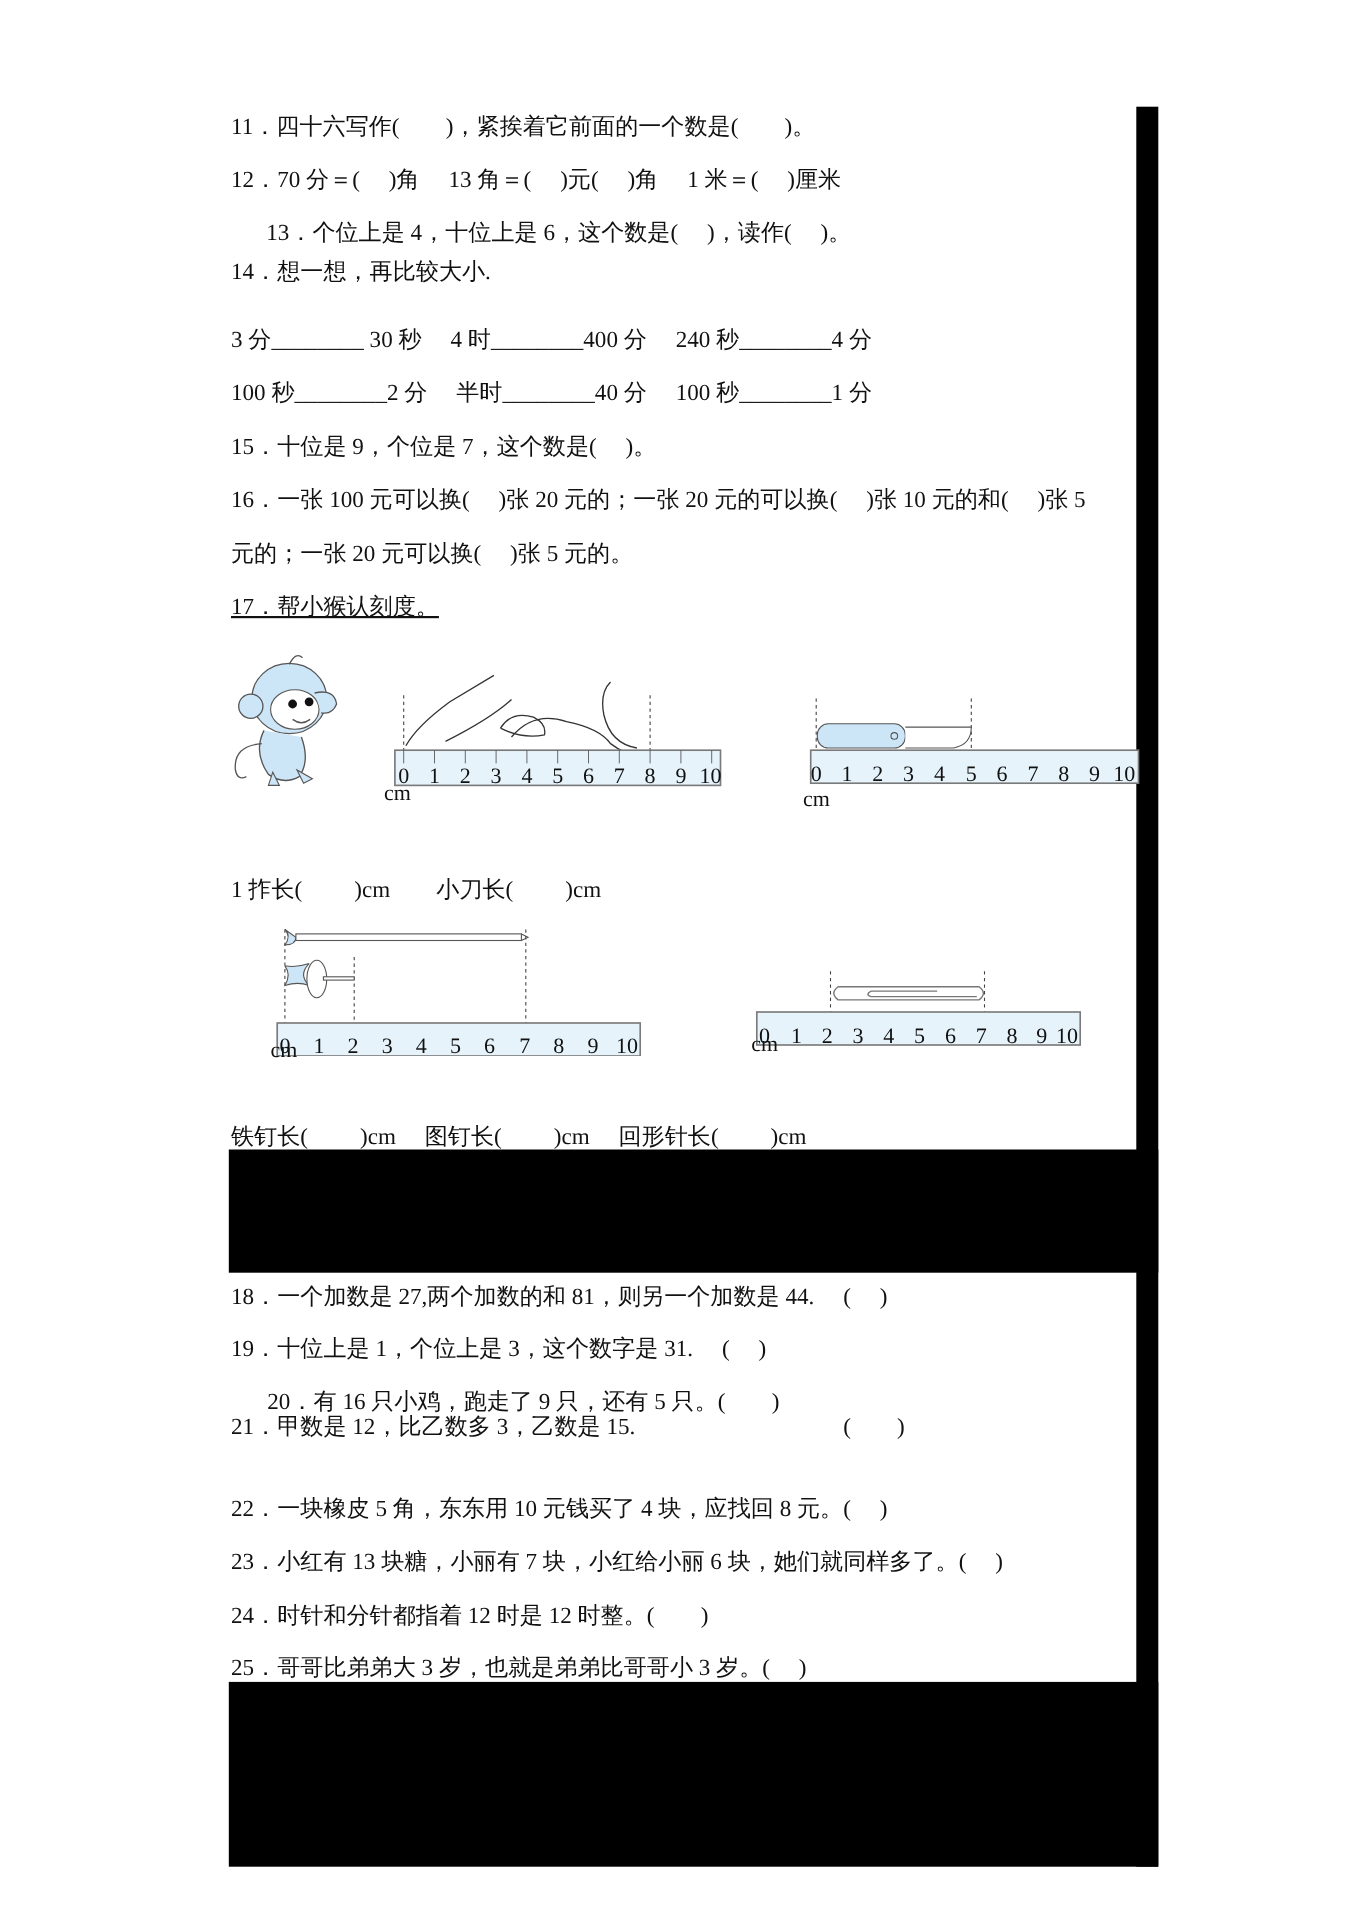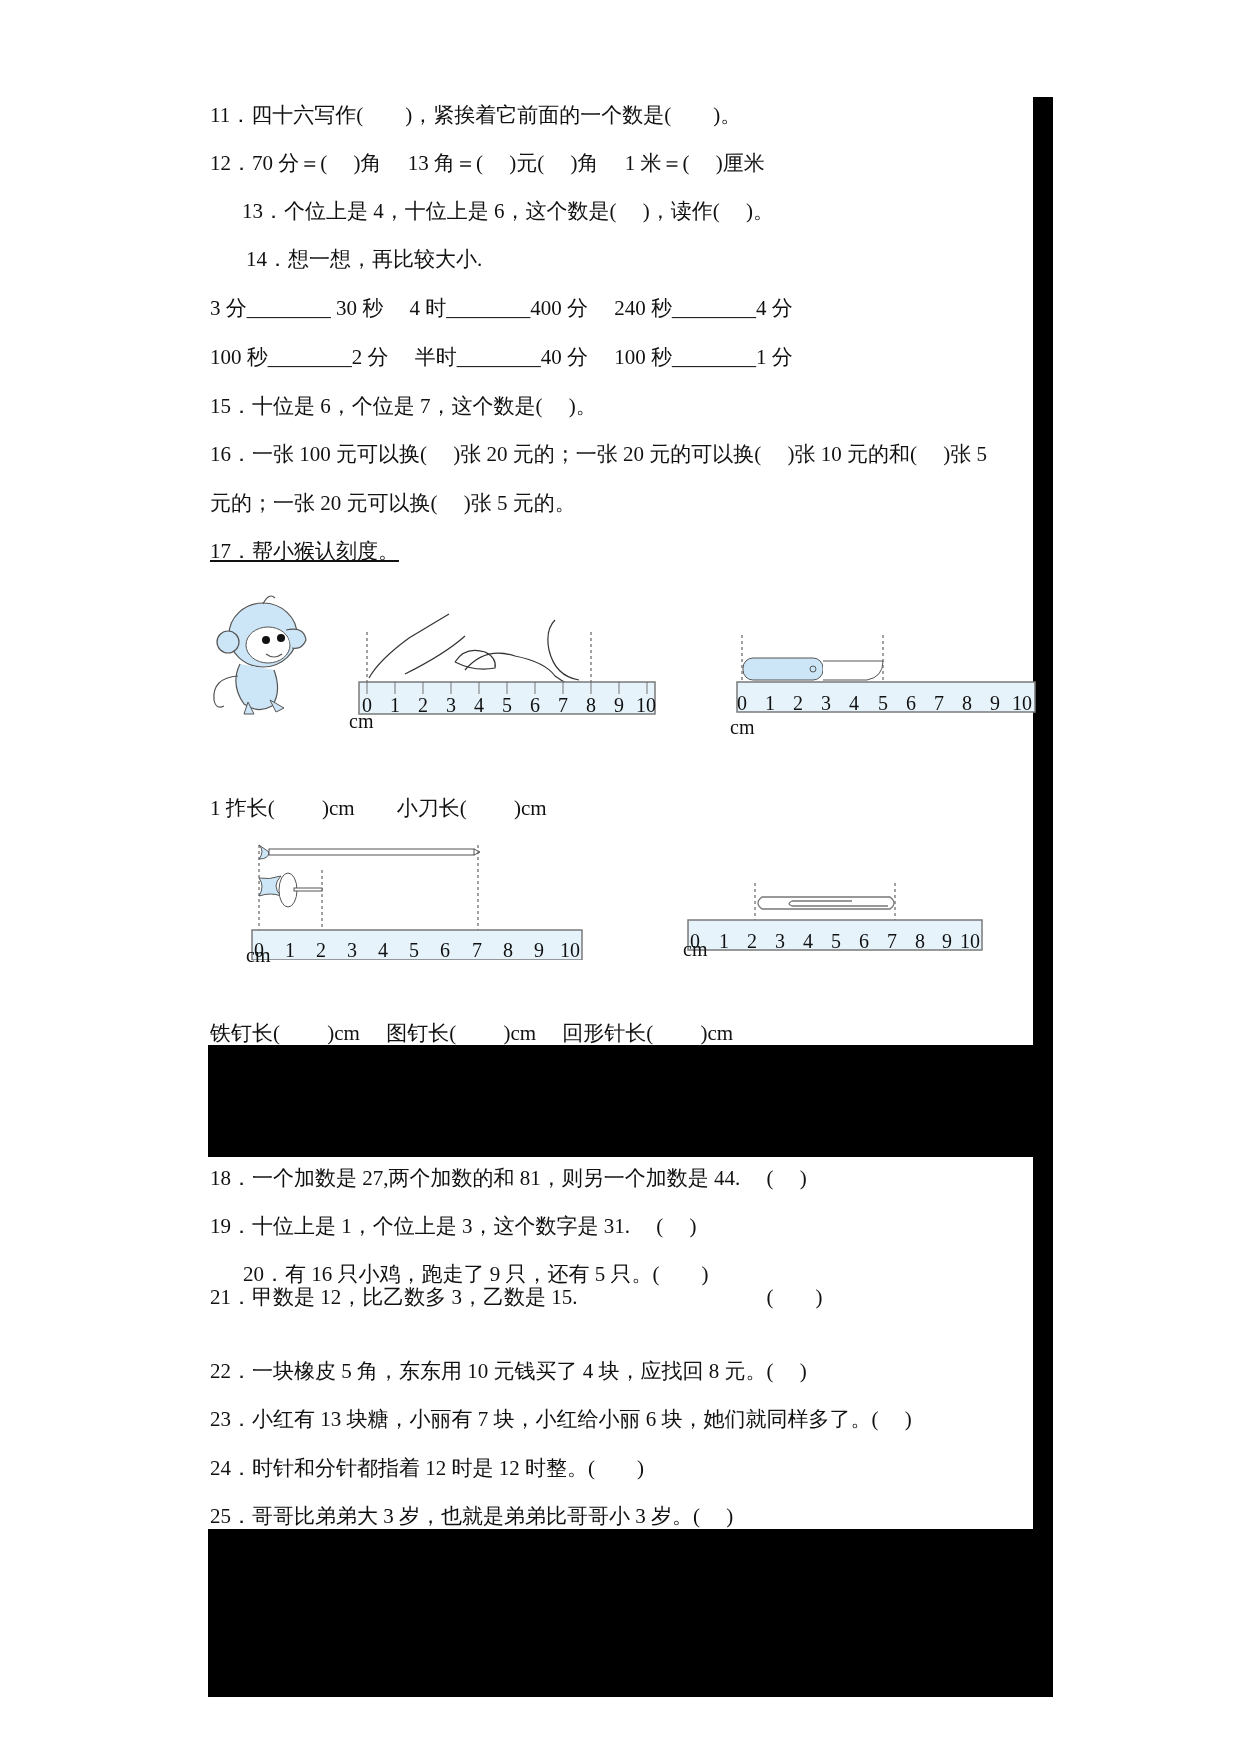--- a/index.html
+++ b/index.html
@@ -11,24 +11,24 @@
   svg text { font-family:"Liberation Serif","DejaVu Serif",serif; }
 </style>
 </head>
 <body>
 
 <div class="blackbar" style="left:1033px;top:97px;width:20px;height:1600px;"></div>
 
 <div class="line" style="top:101px;">11．四十六写作(　　)，紧挨着它前面的一个数是(　　)。</div>
 <div class="line" style="top:149px;">12．70 分＝(　 )角　 13 角＝(　 )元(　 )角　 1 米＝(　 )厘米</div>
 <div class="line" style="top:197px;margin-left:32px;">13．个位上是 4，十位上是 6，这个数是(　 )，读作(　 )。</div>
-<div class="line" style="top:245px;margin-left:36px;">14．想一想，再比较大小.</div>
+<div class="line" style="top:233px;">14．想一想，再比较大小.</div>
 <div class="line" style="top:294px;">3 分________ 30 秒　 4 时________400 分　 240 秒________4 分</div>
 <div class="line" style="top:343px;">100 秒________2 分　 半时________40 分　 100 秒________1 分</div>
-<div class="line" style="top:392px;">15．十位是 6，个位是 7，这个数是(　 )。</div>
+<div class="line" style="top:392px;">15．十位是 9，个位是 7，这个数是(　 )。</div>
 <div class="line" style="top:440px;">16．一张 100 元可以换(　 )张 20 元的；一张 20 元的可以换(　 )张 10 元的和(　 )张 5</div>
 <div class="line" style="top:489px;">元的；一张 20 元可以换(　 )张 5 元的。</div>
 <div class="line" style="top:537px;text-decoration:underline;">17．帮小猴认刻度。</div>
 
 <svg style="position:absolute;left:208px;top:590px;" width="110" height="130" viewBox="0 0 110 130">
   <ellipse cx="55" cy="45" rx="34" ry="32" fill="#cde6f7" stroke="#555" stroke-width="1.2"></ellipse>
   <path d="M55 14 q6 -12 12 -6" fill="none" stroke="#555" stroke-width="1.2"></path>
   <circle cx="20" cy="52" r="11" fill="#cde6f7" stroke="#555" stroke-width="1.2"></circle>
   <ellipse cx="60" cy="55" rx="22" ry="18" fill="#fff" stroke="#555" stroke-width="1"></ellipse>
   <circle cx="58" cy="50" r="4" fill="#111"></circle>

